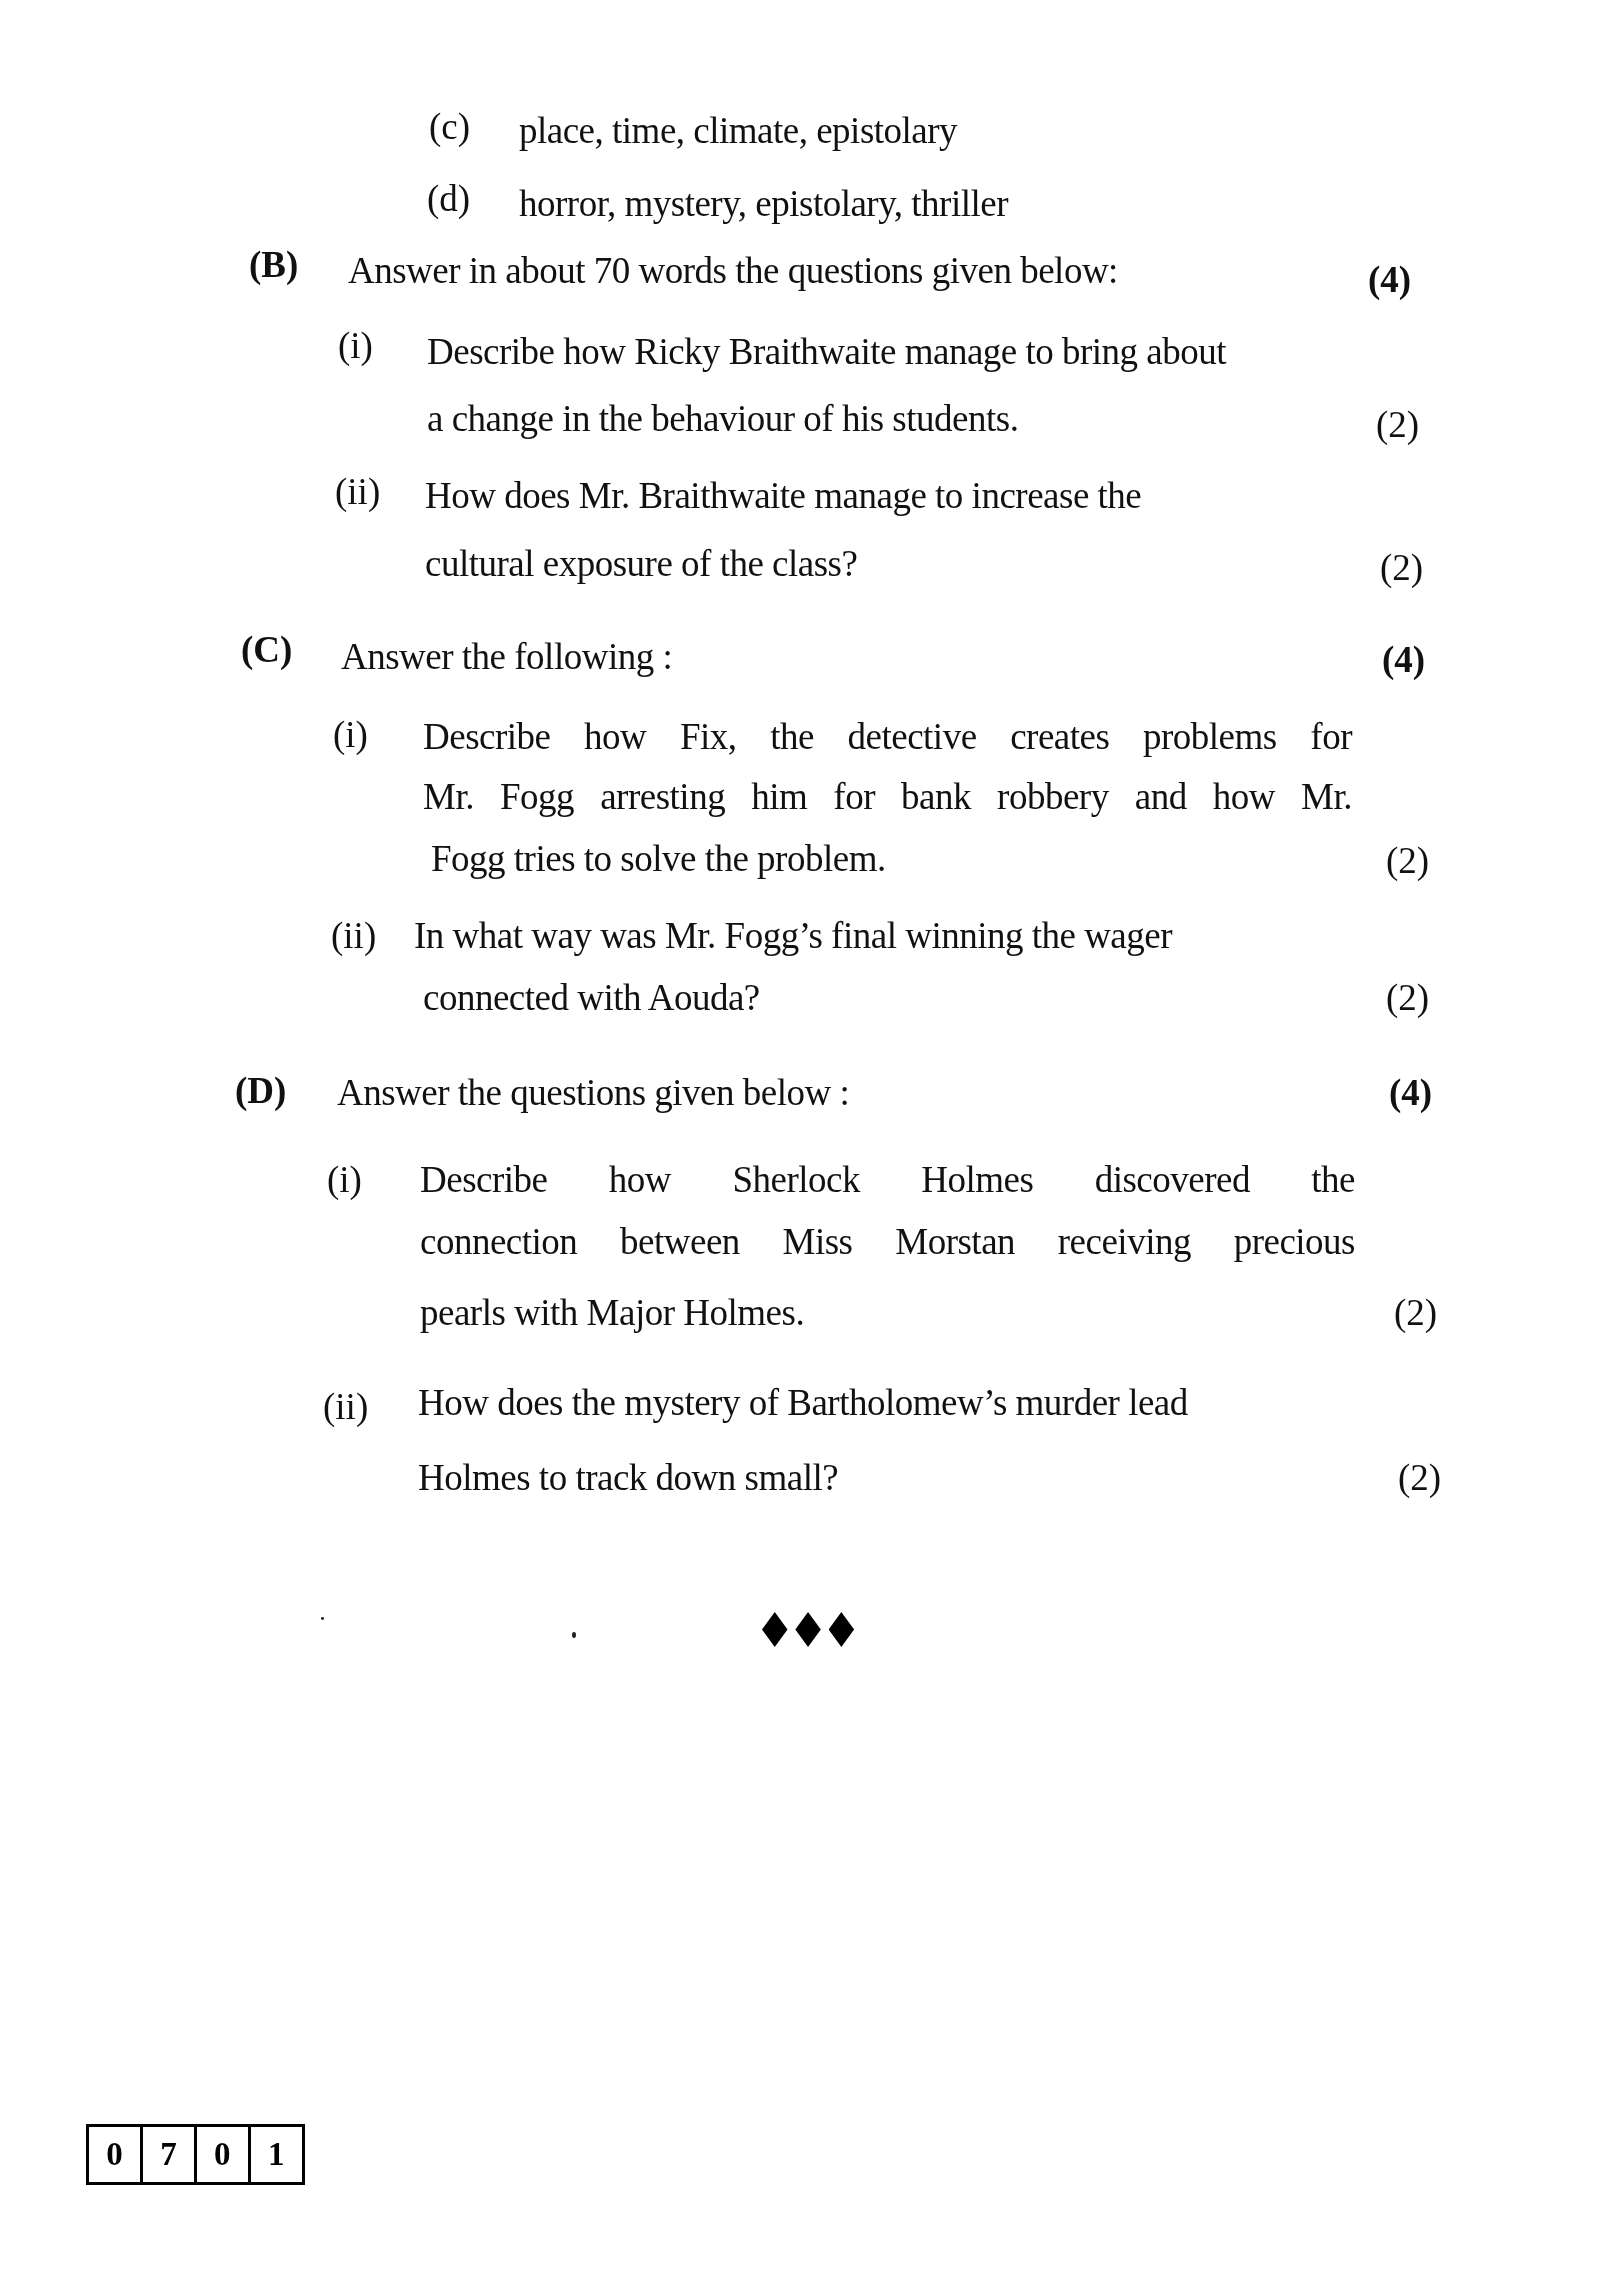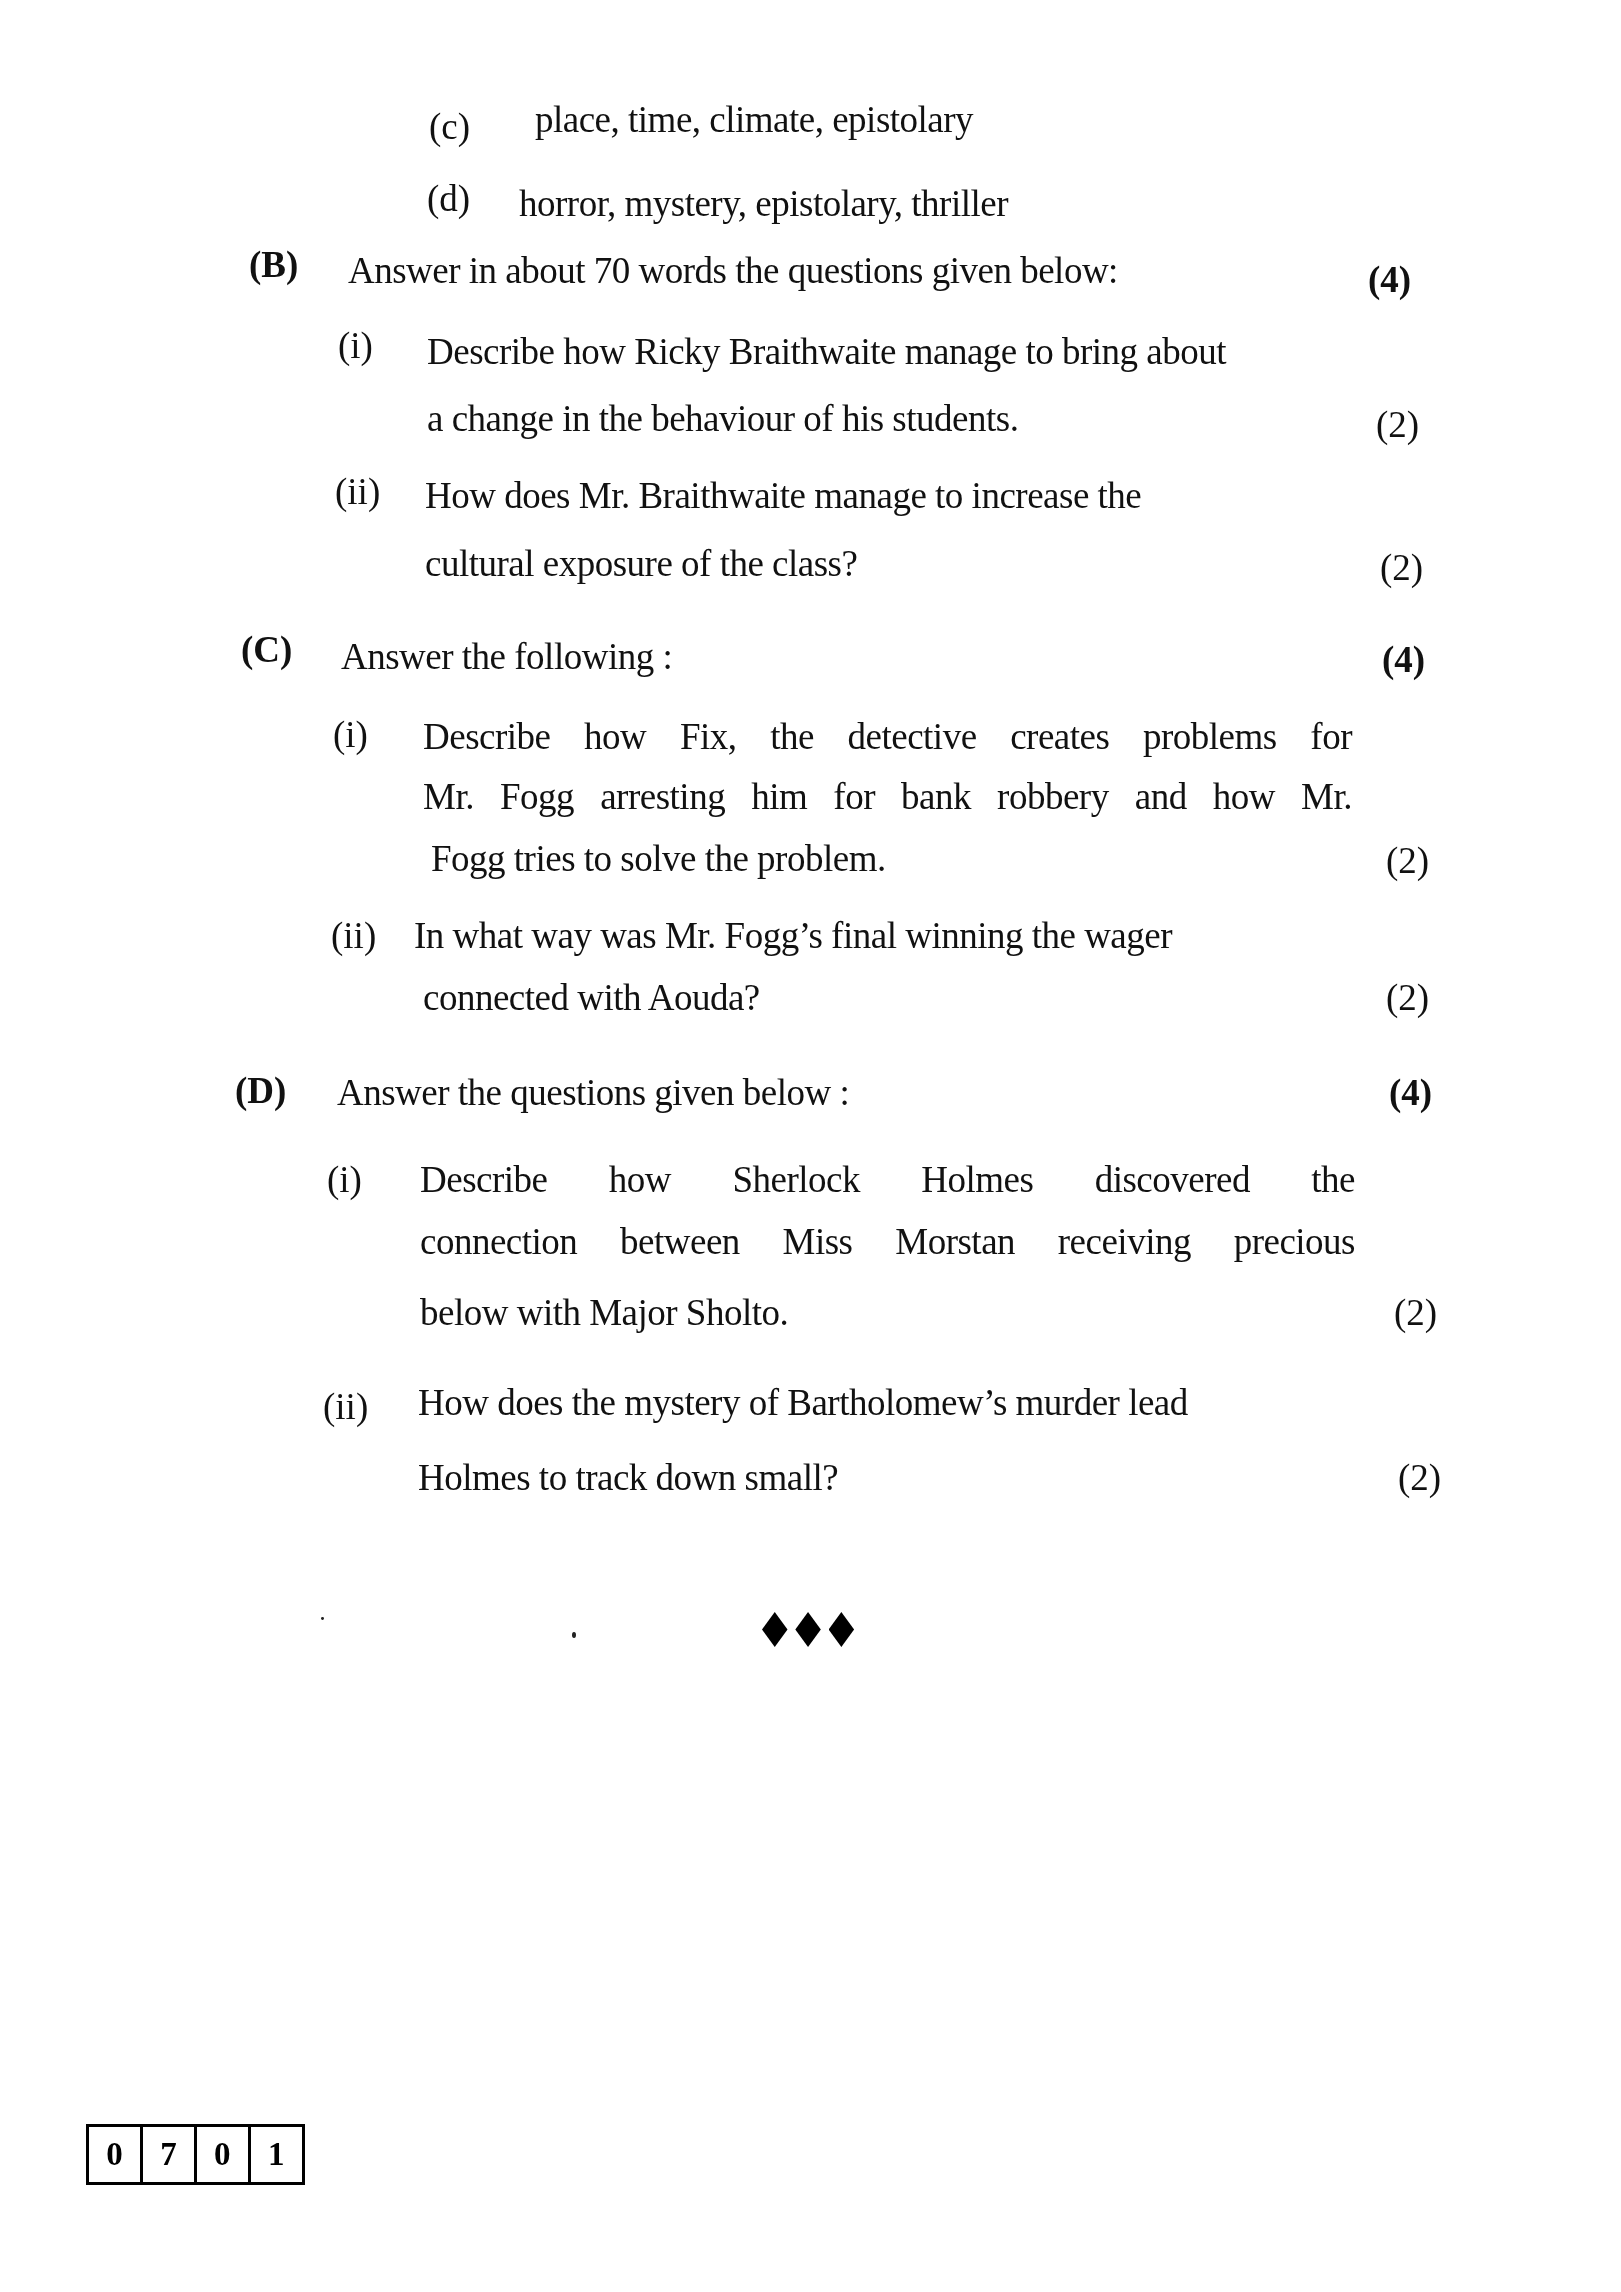--- a/index.html
+++ b/index.html
@@ -77,21 +77,21 @@
       font-family: "Liberation Serif", "DejaVu Serif", serif;
       font-weight: bold;
       font-size: 33px;
       color: #000;
     }
   </style>
 </head>
 <body>
 
 <span class="label" style="left:429px; top:104px;">(c)</span>
-<span class="line" style="left:519px; top:97px;margin-left:16px;">place, time, climate, epistolary</span>
+<span class="line" style="left:519px; top:108px;">place, time, climate, epistolary</span>
 
 <span class="label" style="left:427px; top:176px;">(d)</span>
 <span class="line" style="left:519px; top:181px;">horror, mystery, epistolary, thriller</span>
 
 <div>
   <span class="label bold" style="left:249px; top:242px;">(B)</span>
   <span class="line" style="left:348px; top:248px;">Answer in about 70 words the questions given below:</span>
   <span class="marks bold" style="left:1368px; top:257px;">(4)</span>
 
   <div>
@@ -132,21 +132,21 @@
 
 <div>
   <span class="label bold" style="left:235px; top:1068px;">(D)</span>
   <span class="line" style="left:337px; top:1070px;">Answer the questions given below :</span>
   <span class="marks bold" style="left:1389px; top:1070px;">(4)</span>
 
   <div>
     <span class="label" style="left:327px; top:1157px;">(i)</span>
     <span class="line justify" style="left:420px; top:1157px; width:935px;">Describe how Sherlock Holmes discovered the</span>
     <span class="line justify" style="left:420px; top:1219px; width:935px;">connection between Miss Morstan receiving precious</span>
-    <span class="line" style="left:420px; top:1290px;">below with Major Sholto.</span>
+    <span class="line" style="left:420px; top:1290px;">pearls with Major Holmes.</span>
     <span class="marks" style="left:1394px; top:1290px;">(2)</span>
   </div>
 
   <div>
     <span class="label" style="left:323px; top:1384px;">(ii)</span>
     <span class="line" style="left:418px; top:1380px;">How does the mystery of Bartholomew’s murder lead</span>
     <span class="line" style="left:418px; top:1455px;">Holmes to track down small?</span>
     <span class="marks" style="left:1398px; top:1455px;">(2)</span>
   </div>
 </div>

